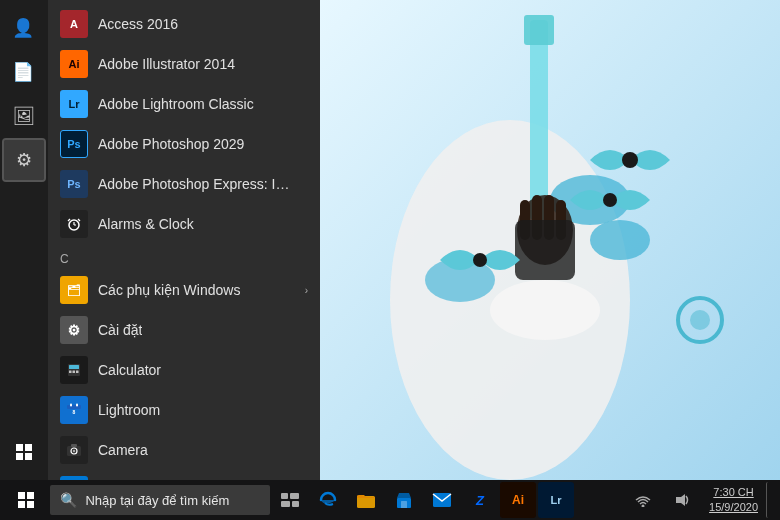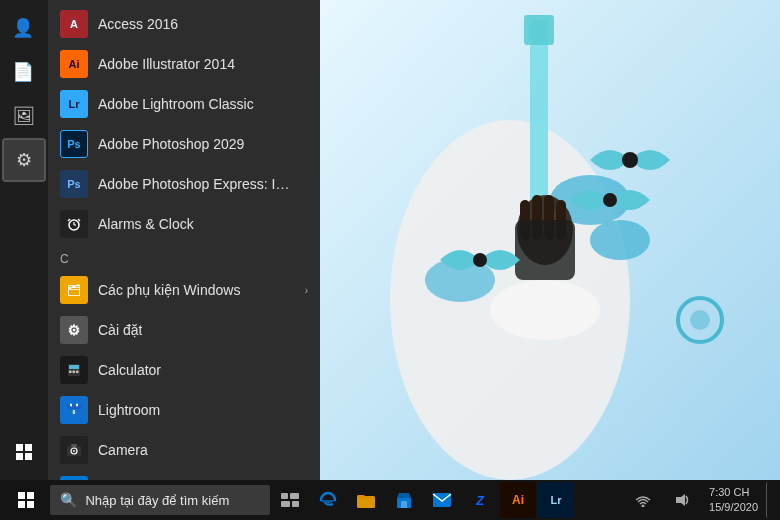--- a/index.html
+++ b/index.html
@@ -191,23 +191,24 @@
     .taskbar-tray {
       display: flex;
       align-items: center;
       padding: 0 4px;
       gap: 4px;
     }
 
     .tray-time {
       color: #ccc;
       font-size: 11px;
-      text-align: left;
+      text-align: center;
       line-height: 1.4;
       padding: 0 4px;
+      text-decoration: underline;
     }
 
     
     .win-logo {
       display: grid;
       grid-template-columns: 1fr 1fr;
       gap: 2px;
       width: 16px;
       height: 16px;
     }

